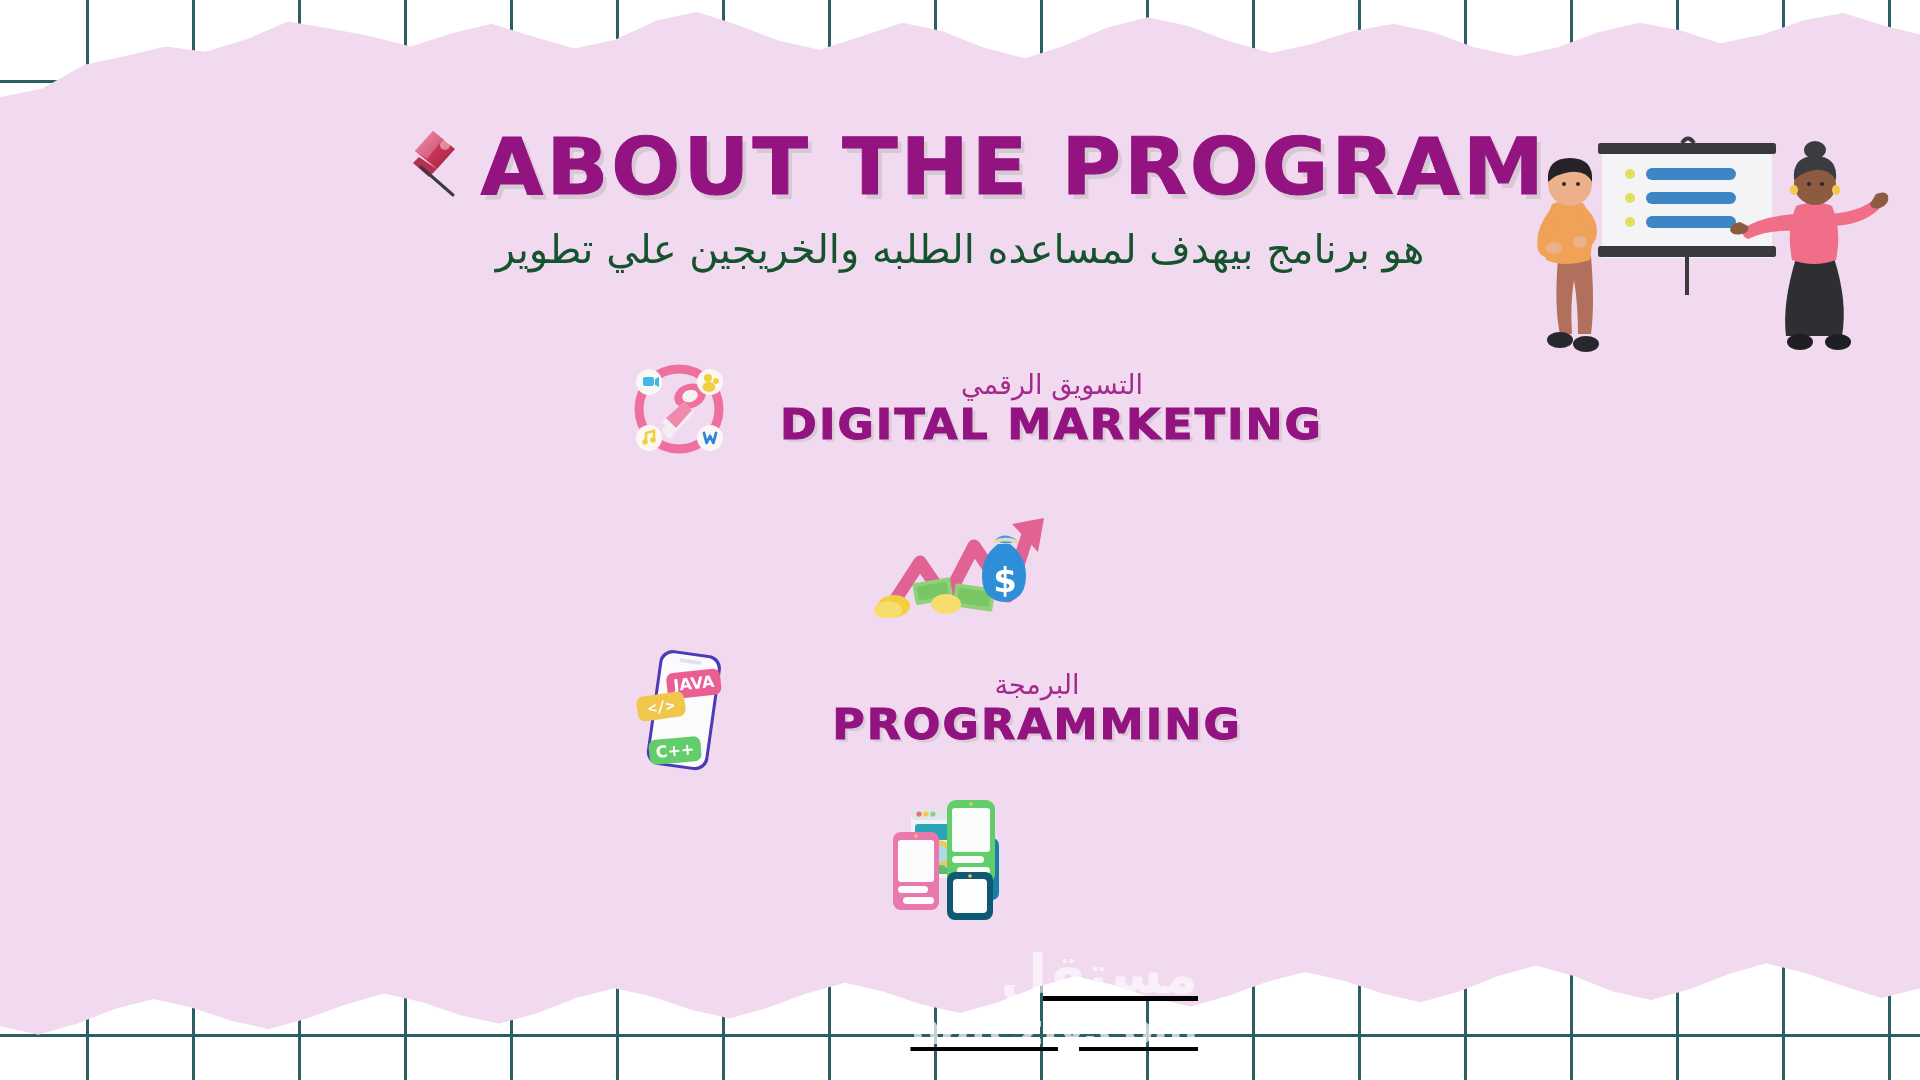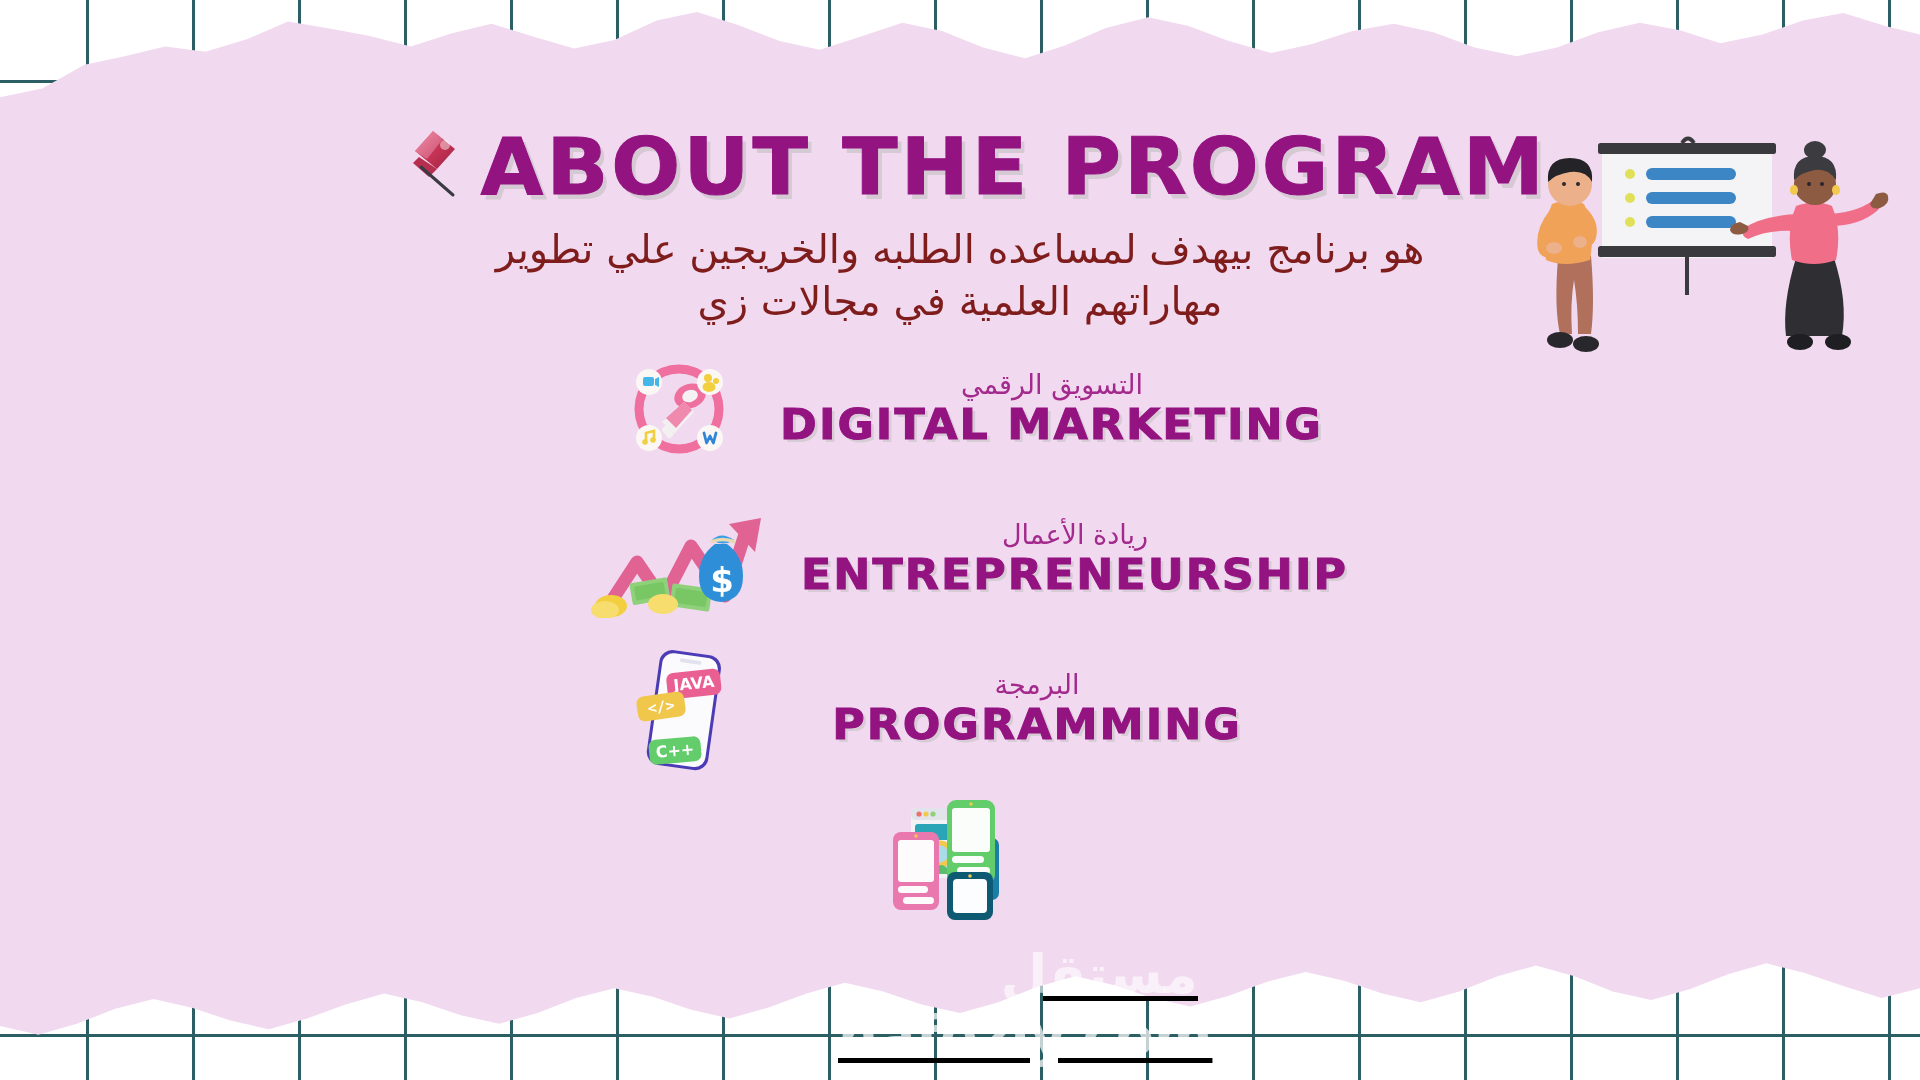--- a/index.html
+++ b/index.html
@@ -92,21 +92,21 @@
     transform:scaleX(1.04);
     white-space:nowrap;
     line-height:1;
   }
 
   
   #intro{
     position:absolute;left:50%;transform:translateX(-50%);
     top:223px;width:1120px;
     direction:rtl;text-align:center;
-    color:#7f1d1d;
+    color:#14532d;
     font-family:"DejaVu Sans","Liberation Sans",sans-serif;
     font-size:40px;line-height:1.30;font-weight:500;
   }
 
   
   #fields-list{position:absolute;left:0;right:0;top:345px;}
   .field-row{
     position:relative;height:128px;
     display:flex;align-items:center;justify-content:center;gap:34px;
   }
@@ -147,21 +147,21 @@
     text-align:right;pointer-events:none;text-decoration:underline;
   }
   #watermark-ar{
     direction:rtl;color:rgba(255,255,255,.60);
     font-family:"DejaVu Sans","Liberation Sans",sans-serif;
     font-size:54px;line-height:1;font-weight:700;
   }
   #watermark-site{
     color:rgba(255,255,255,.72);
     font-family:"DejaVu Sans","Liberation Sans",sans-serif;
-    font-size:56px;font-weight:700;margin-top:6px;line-height:1;
+    font-size:43px;font-weight:700;margin-top:6px;line-height:1;
   }
 </style>
 </head>
 <body>
 
 <div id="grid-bg"></div>
 <div id="paper"></div>
 
 <div id="content">
 
@@ -182,21 +182,20 @@
       <path d="M40 8 L50 16 L34 36 L22 28 Z" fill="url(#pinG2)" opacity=".65"></path>
       <path d="M26 34 L44 46 L36 54 L20 40 Z" fill="#b62e50"></path>
       <line x1="28" y1="44" x2="60" y2="72" stroke="#3a3a42" stroke-width="3" stroke-linecap="round"></line>
       <circle cx="52" cy="22" r="5" fill="#ffffff" opacity=".45"></circle>
     </svg>
     <div id="page-title">ABOUT THE PROGRAM</div>
   </div>
 
   <div id="intro">
     <div>هو برنامج بيهدف لمساعده الطلبه والخريجين علي تطوير</div>
-    <div>مهاراتهم العلمية في مجالات زي</div>
   </div>
 
   <div id="fields-list">
 
     <div class="field-row r1">
       <svg class="field-icon" viewBox="0 0 150 118">
         <circle cx="75" cy="59" r="40" fill="none" stroke="#ef6f9e" stroke-width="9"></circle>
         <ellipse cx="86" cy="46" rx="16" ry="12" fill="#ef6f9e" transform="rotate(-18 86 46)"></ellipse>
         <ellipse cx="86" cy="46" rx="8" ry="6" fill="#f6f2f4" transform="rotate(-18 86 46)"></ellipse>
         <path d="M80 52 L58 72 L70 84 L90 62 Z" fill="#f2f0f1"></path>
@@ -235,24 +234,20 @@
         <g transform="rotate(8 112 96)">
           <rect x="92" y="86" width="40" height="23" rx="2" fill="#8fd07a"></rect>
           <rect x="96" y="90" width="32" height="15" rx="2" fill="#6bbf57" opacity=".6"></rect>
         </g>
         <ellipse cx="84" cy="104" rx="15" ry="10" fill="#f7dd6d"></ellipse>
         <path d="M136 44 q-16 12 -16 32 q0 24 22 26 q22 -2 22 -26 q0 -20 -16 -32 z" fill="#2e8fd8"></path>
         <path d="M133 40 q9 -9 22 0 q-11 7 -22 0 z" fill="#3c9fe6"></path>
         <path d="M132 42 q11 -5 24 0" stroke="#e9d9b0" stroke-width="3.5" fill="none"></path>
         <text x="143" y="92" font-family="DejaVu Sans, sans-serif" font-size="34" font-weight="bold" fill="#ffffff" text-anchor="middle">$</text>
       </svg>
-      <div class="field-text">
-        <div class="field-ar">ريادة الأعمال</div>
-        <div class="field-en">ENTREPRENEURSHIP</div>
-      </div>
     </div>
 
     <div class="field-row r3">
       <svg class="field-icon" viewBox="0 0 120 134">
         <g transform="rotate(8 60 67)">
           <rect x="30" y="10" width="62" height="116" rx="13" fill="#4b3bb5"></rect>
           <rect x="33" y="13" width="56" height="110" rx="11" fill="#fbfbfd"></rect>
           <rect x="50" y="17" width="22" height="4" rx="2" fill="#e2e2ee"></rect>
         </g>
         <g transform="rotate(-6 60 44)">

